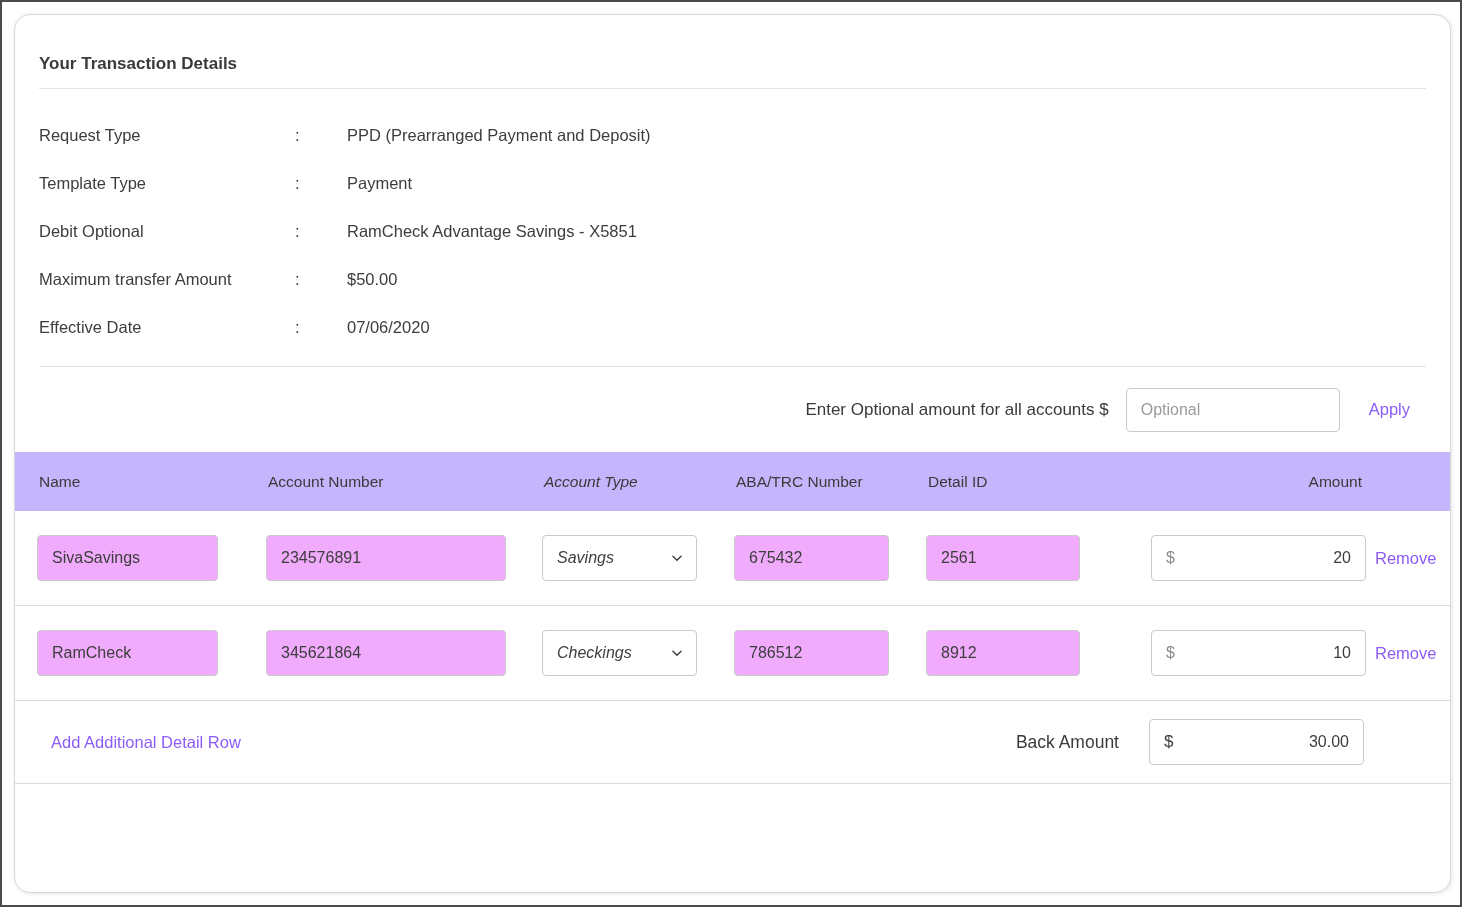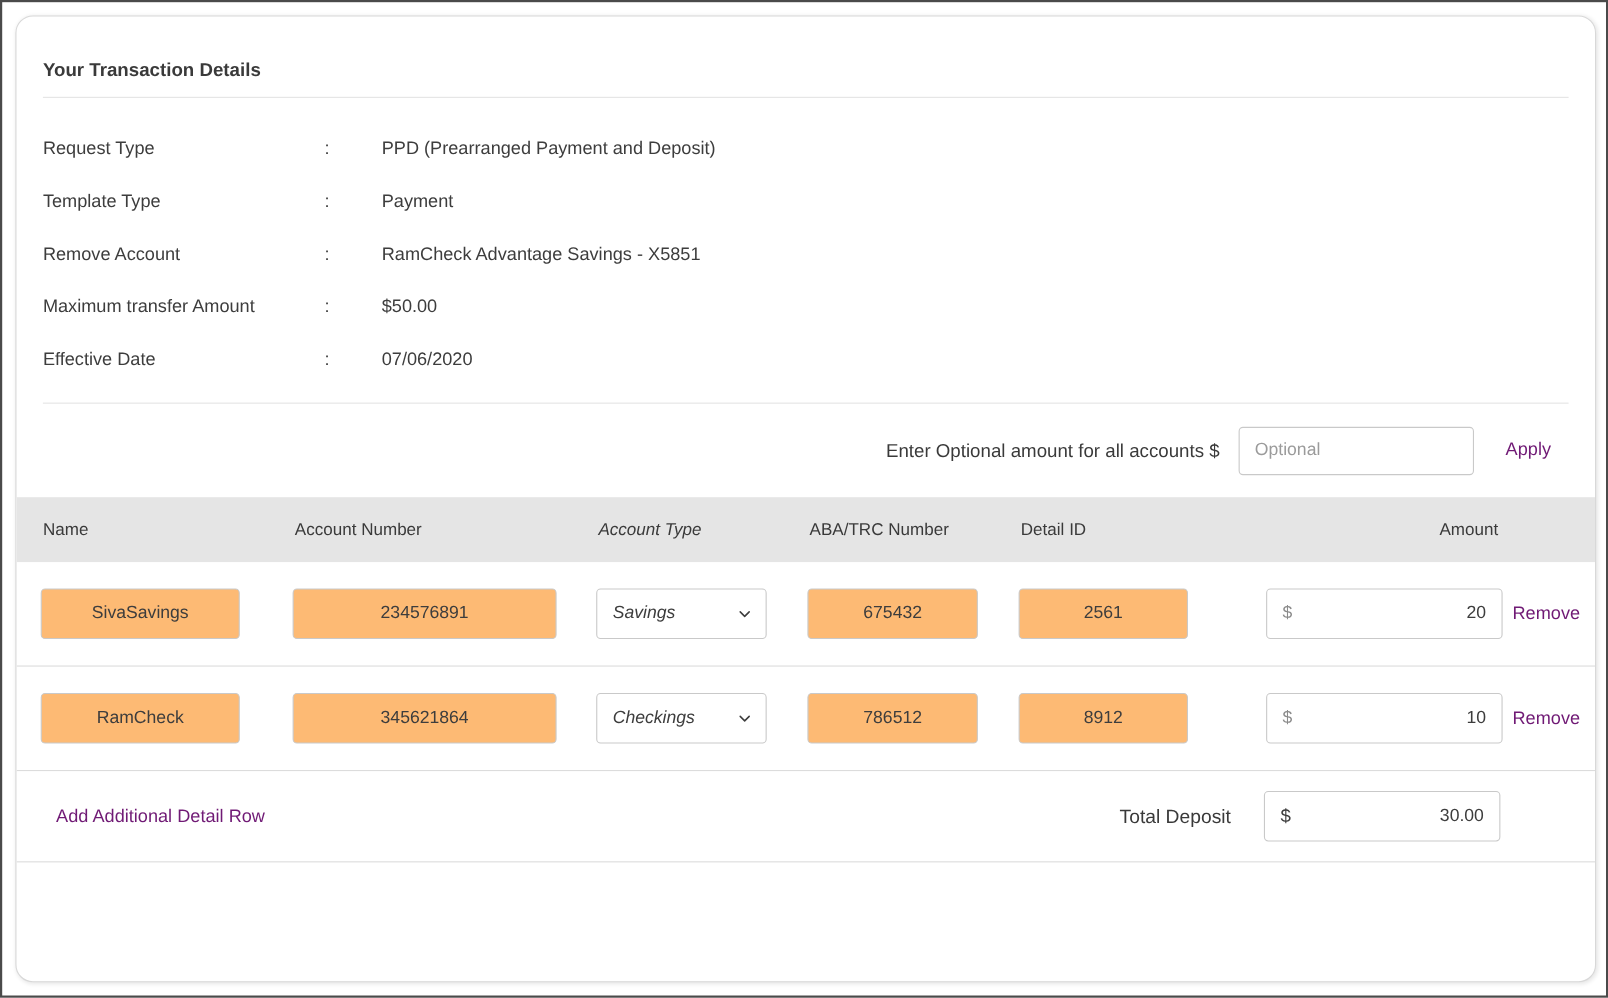--- a/index.html
+++ b/index.html
@@ -51,27 +51,27 @@
     margin-left: 17px;
     border: 1px solid #c9c9c9;
     border-radius: 4px;
     font-family: "Liberation Sans", sans-serif;
     font-size: 16px;
     padding: 0 14px;
     color: #3d3d3d;
     outline: none;
   }
   .default-input::placeholder { color: #9b9b9b; opacity: 1; }
-  .link { color: #701a75; text-decoration: none; font-size: 16.5px; cursor: pointer; }
+  .link { color: #8b5cf6; text-decoration: none; font-size: 16.5px; cursor: pointer; }
   .apply-link { margin-left: 29px; }
 
   
   .table-header {
     height: 59px;
-    background: #e5e5e5;
+    background: #c4b5fd;
     display: flex;
     align-items: center;
     padding-left: 22px;
     font-size: 15.5px;
     color: #3a3a3a;
   }
   .col-name { width: 229px; flex-shrink: 0; }
   .col-acct { width: 276px; flex-shrink: 0; }
   .col-type { width: 192px; flex-shrink: 0; font-style: italic; }
   .col-aba  { width: 192px; flex-shrink: 0; }
@@ -90,22 +90,21 @@
   }
   .cell-input {
     height: 46px;
     border: 1px solid #c9c9c9;
     border-radius: 4px;
     font-family: "Liberation Sans", sans-serif;
     font-size: 16px;
     color: #3d3d3d;
     padding: 0 14px;
     outline: none;
-    background: #fdba74;
-    text-align: center;
+    background: #f0abfc;
   }
   .w-name { width: 181px; }
   .w-acct { width: 240px; }
   .w-aba  { width: 155px; }
   .w-did  { width: 154px; }
 
   .select-box {
     width: 155px; height: 46px;
     border: 1px solid #c9c9c9;
     border-radius: 4px;
@@ -200,21 +199,21 @@
       <span class="summary-label">Request Type</span>
       <span class="summary-colon">:</span>
       <span class="summary-value">PPD (Prearranged Payment and Deposit)</span>
     </div>
     <div class="summary-row">
       <span class="summary-label">Template Type</span>
       <span class="summary-colon">:</span>
       <span class="summary-value">Payment</span>
     </div>
     <div class="summary-row">
-      <span class="summary-label">Remove Account</span>
+      <span class="summary-label">Debit Optional</span>
       <span class="summary-colon">:</span>
       <span class="summary-value">RamCheck Advantage Savings - X5851</span>
     </div>
     <div class="summary-row">
       <span class="summary-label">Maximum transfer Amount</span>
       <span class="summary-colon">:</span>
       <span class="summary-value">$50.00</span>
     </div>
     <div class="summary-row">
       <span class="summary-label">Effective Date</span>
@@ -300,21 +299,21 @@
       </div>
     </div>
     <div class="col-rm remove-cell">
       <a class="link">Remove</a>
     </div>
   </div>
 
   <div class="footer-row">
     <a class="link">Add Additional Detail Row</a>
     <div class="footer-spacer"></div>
-    <span class="total-label">Total Deposit</span>
+    <span class="total-label">Back Amount</span>
     <div class="amount-box total-box">
       <span class="currency-dark">$</span>
       <input class="amount-value" type="text" readonly="" value="30.00" style="">
     </div>
     <div class="footer-end-spacer"></div>
   </div>
 
 
 </div>
 

